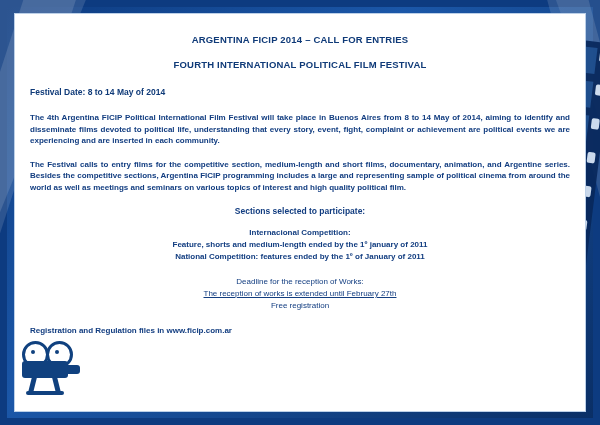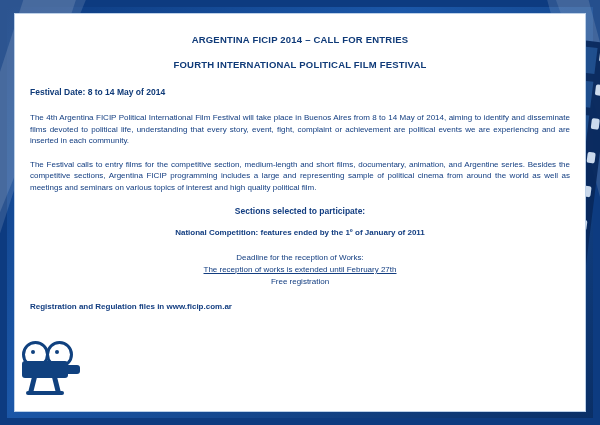--- a/index.html
+++ b/index.html
@@ -160,21 +160,21 @@
   }
   .festdate {
     font-size: 8.5px;
     font-weight: bold;
     color: #0f3a78;
     margin: 0 0 15px 0;
     text-align: left;
   }
   p.para {
     font-size: 8px;
-    font-weight: normal;
+    font-weight: bold;
     line-height: 1.45;
     text-align: justify;
     color: #123d80;
     margin: 0 0 12px 0;
   }
   .sections-head {
     font-size: 8.5px;
     font-weight: bold;
     text-align: center;
     margin: 6px 0 11px 0;
@@ -269,20 +269,22 @@
     </div>
 
     <div class="festdate">Festival Date: 8  to 14 May of  2014</div>
 
     <p class="para">The 4th Argentina FICIP Political  International Film Festival will take place in Buenos Aires from 8  to 14 May of  2014, aiming to identify and disseminate films devoted to political life, understanding that every story, event, fight, complaint or achievement are political events we are experiencing and are inserted in each community.</p>
     <p class="para">The Festival calls to entry films for the competitive section, medium-length and short films, documentary, animation, and Argentine series. Besides the competitive sections, Argentina FICIP programming includes a large and representing sample of political cinema from around the world as well as meetings and seminars on various topics of interest and high quality political film.</p>
 
     <div class="sections-head">Sections selected to participate:</div>
 
     <div class="comp-block">
+      <div>Internacional Competition:</div>
+      <div>Feature, shorts and medium-length ended by the 1º january of 2011</div>
       <div>National Competition: features ended by the 1º of January of 2011</div>
     </div>
 
     <div class="deadline-block">
       <div>Deadline for the reception of Works:</div>
       <div class="underlined">The reception of works is extended until February 27th</div>
       <div>Free registration</div>
     </div>
 
     <div class="footer-line">Registration and Regulation files in www.ficip.com.ar</div>

